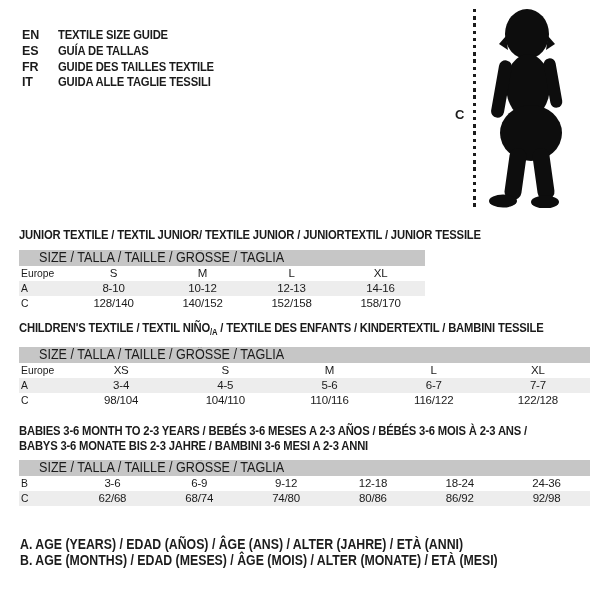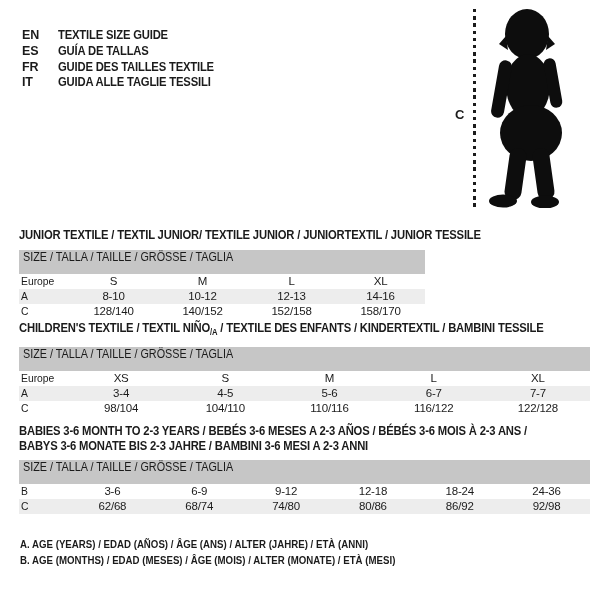--- a/index.html
+++ b/index.html
@@ -41,32 +41,32 @@
   .sec2 .size-table { width: 571px; margin-top: 6px; }
 
   .title-line {
     transform: scaleX(0.9); transform-origin: 0 50%;
     white-space: nowrap; font-weight: 700; font-size: 12.5px;
     line-height: 15px; letter-spacing: -0.2px;
   }
   .subA { font-size: 8.5px; position: relative; top: 2.5px; }
 
   .band {
-    height: 24px; line-height: 14px;
+    height: 16px; line-height: 14px;
     background: var(--band, #c6c6c6);
-    font-size: 12px; padding-left: 4px; box-sizing: border-box;
+    font-size: 14px; padding-left: 20px; box-sizing: border-box;
     overflow: hidden;
   }
   .trow { display: flex; height: 15px; line-height: 15px; font-size: 11.5px; align-items: center; }
   .trow.shaded { background: var(--shade, #ededed); }
   .tlabel { width: 50px; padding-left: 2px; box-sizing: border-box; }
   .tcell { flex: 1 1 0; text-align: center; letter-spacing: -0.2px; }
 
   
-  .footnotes { position: absolute; left: 20px; top: 536px; font-weight: 700; font-size: 11px; }
+  .footnotes { position: absolute; left: 20px; top: 536px; font-weight: 700; font-size: 14px; }
   .footnote { line-height: 16.2px; white-space: nowrap; }
 </style>
 </head>
 <body>
 
 <div class="legend">
   <div class="legend-row">
     <span class="legend-code">EN</span><span class="cond-l">TEXTILE SIZE GUIDE</span>
   </div>
   <div class="legend-row">

